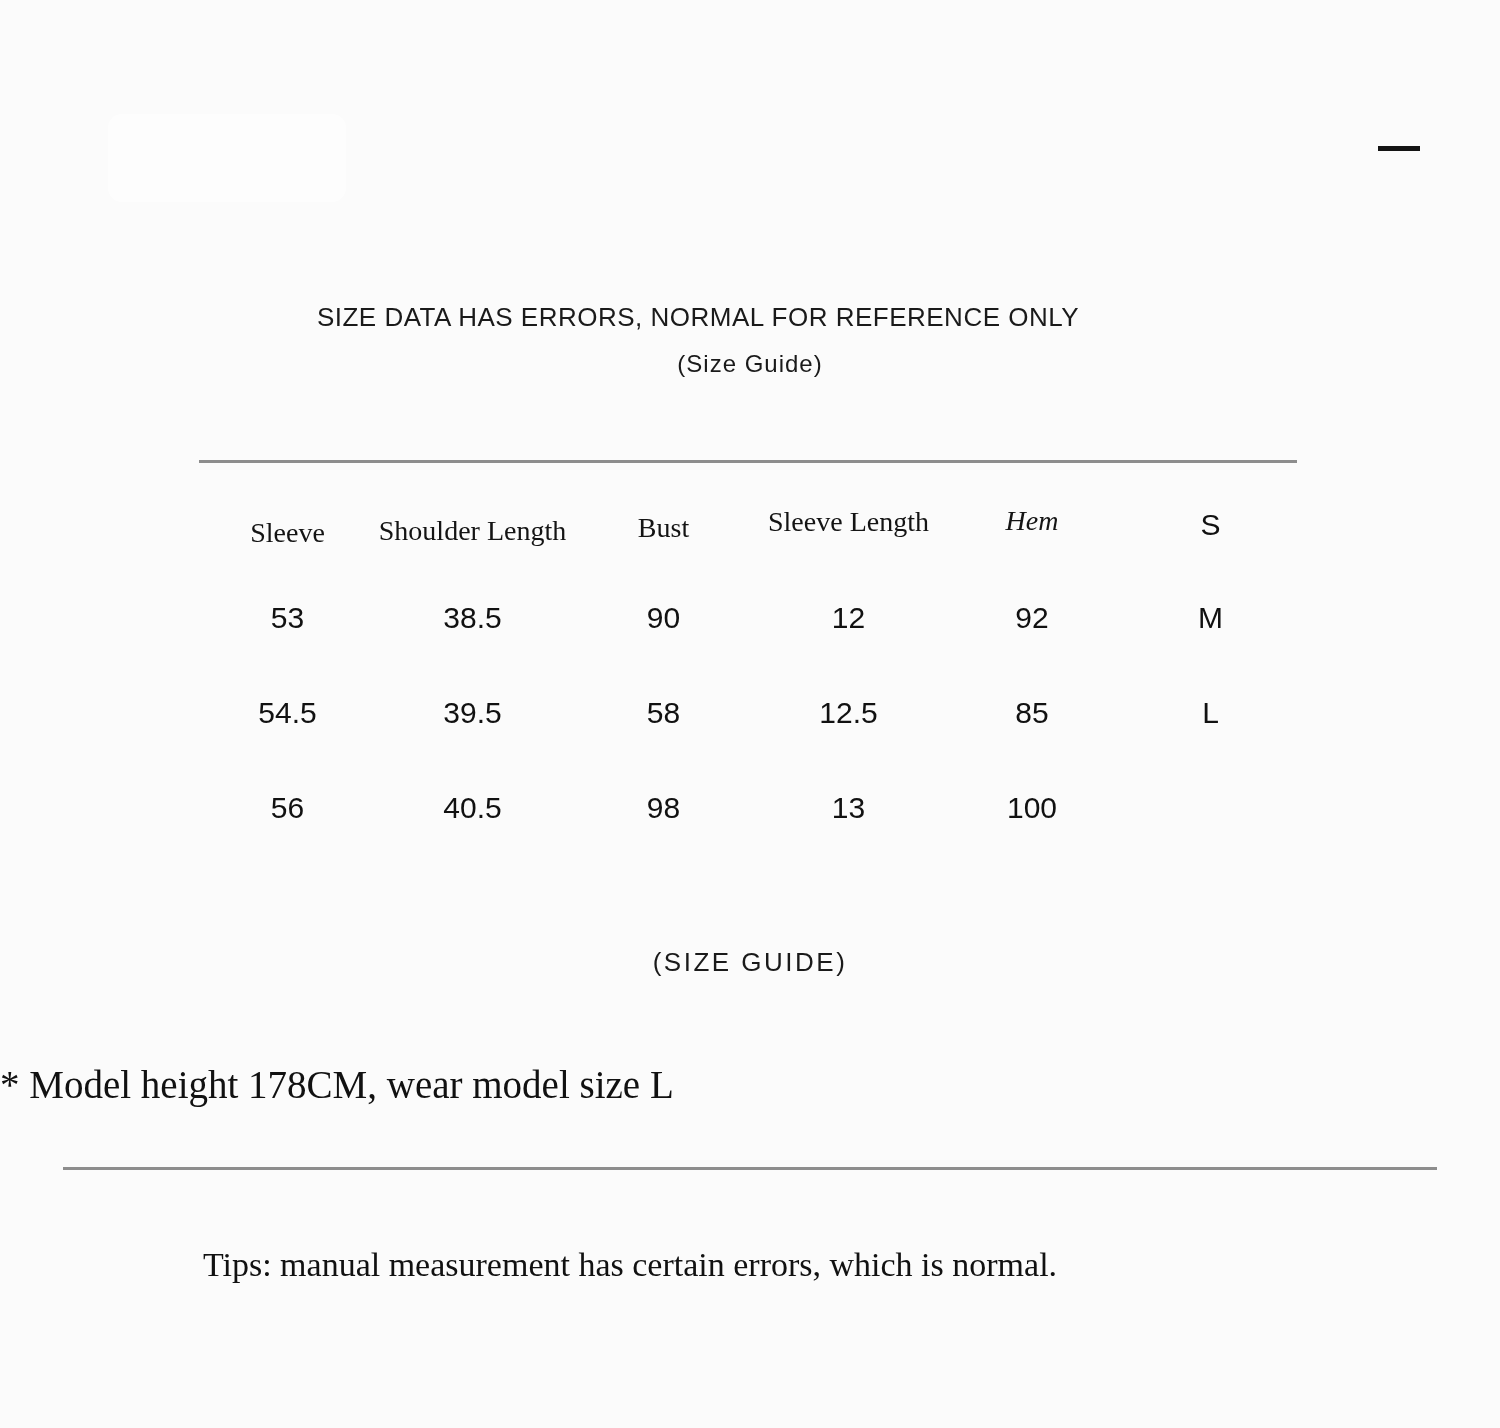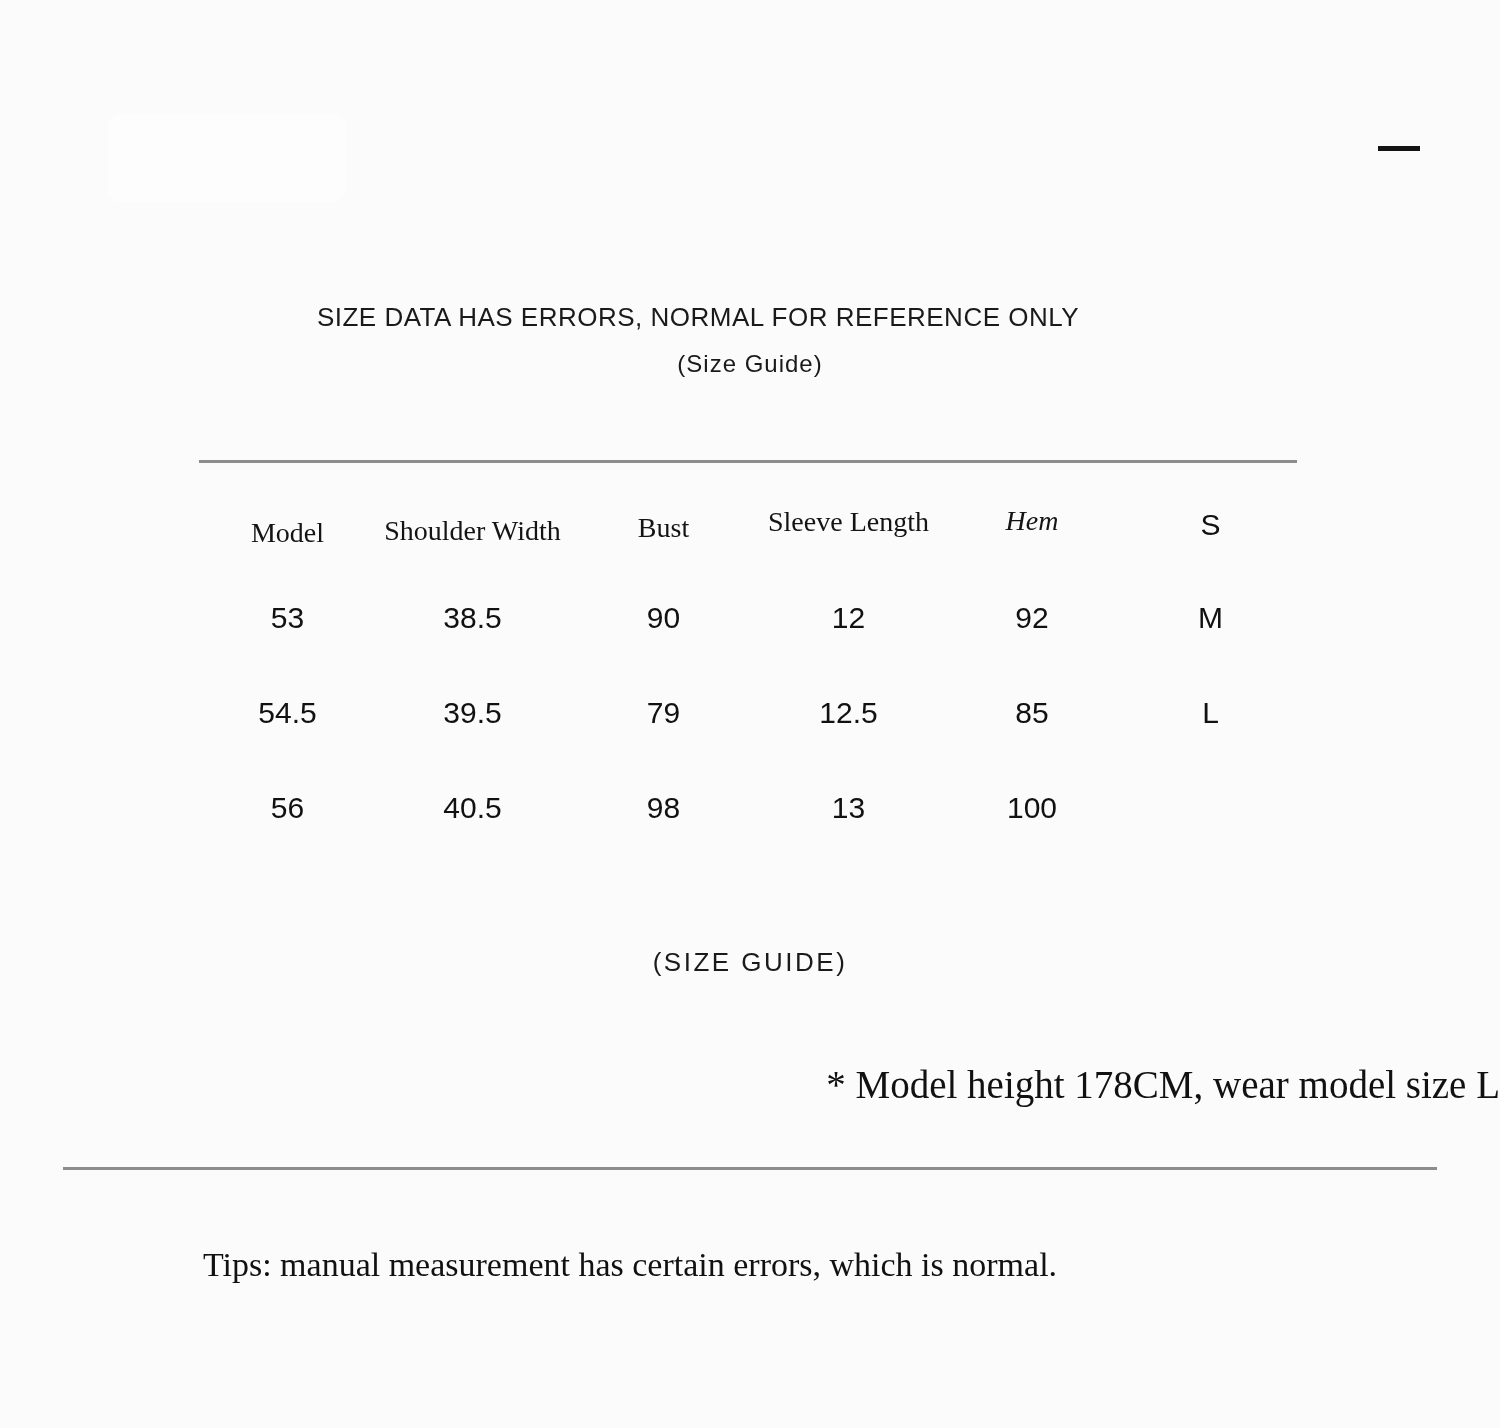--- a/index.html
+++ b/index.html
@@ -72,21 +72,21 @@
 
   .size-caption {
     position:absolute; top:947px; left:0; width:1500px;
     text-align:center;
     font-size:26px; letter-spacing:2.5px;
     color:#1a1a1a;
   }
 
   .model-note {
     position:absolute; top:1062px; left:0; width:1500px;
-    text-align:right;
+    text-align:left;
     font-family:"Liberation Serif", serif;
     font-size:39px; color:#111111;
   }
 
   .divider {
     position:absolute; left:63px; top:1167px;
     width:1374px; height:3px;
     background:#8d8d8d;
   }
 
@@ -102,40 +102,40 @@
 
 <div class="watermark"></div>
 <div class="dash"></div>
 
 <div class="title">SIZE DATA HAS ERRORS, NORMAL FOR REFERENCE ONLY</div>
 <div class="subtitle">(Size Guide)</div>
 
 <div class="table-topline"></div>
 
 <div class="size-grid">
-  <div class="cell th">Model</div>
-  <div class="cell th">Shoulder Width</div>
+  <div class="cell th">Sleeve</div>
+  <div class="cell th">Shoulder Length</div>
   <div class="cell th">Bust</div>
   <div class="cell th">Sleeve Length</div>
   <div class="cell th">Hem</div>
 
   <div class="trow">
     <div class="cell td">S</div>
     <div class="cell td">53</div>
     <div class="cell td">38.5</div>
     <div class="cell td">90</div>
     <div class="cell td">12</div>
     <div class="cell td">92</div>
   </div>
 
   <div class="trow">
     <div class="cell td">M</div>
     <div class="cell td">54.5</div>
     <div class="cell td">39.5</div>
-    <div class="cell td">79</div>
+    <div class="cell td">58</div>
     <div class="cell td">12.5</div>
     <div class="cell td">85</div>
   </div>
 
   <div class="trow">
     <div class="cell td">L</div>
     <div class="cell td">56</div>
     <div class="cell td">40.5</div>
     <div class="cell td">98</div>
     <div class="cell td">13</div>

